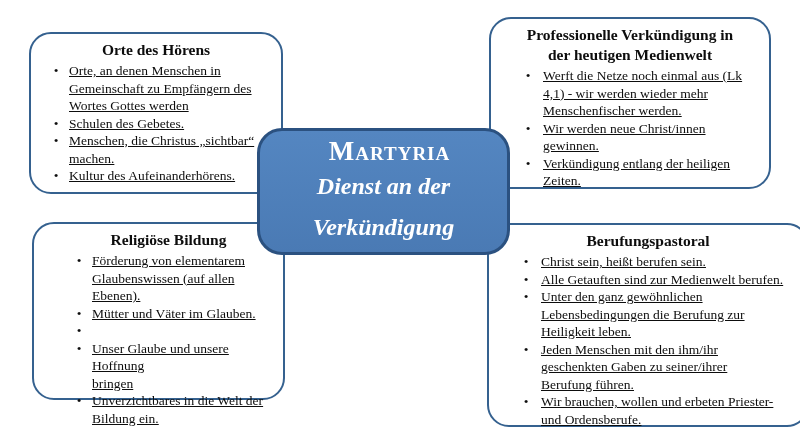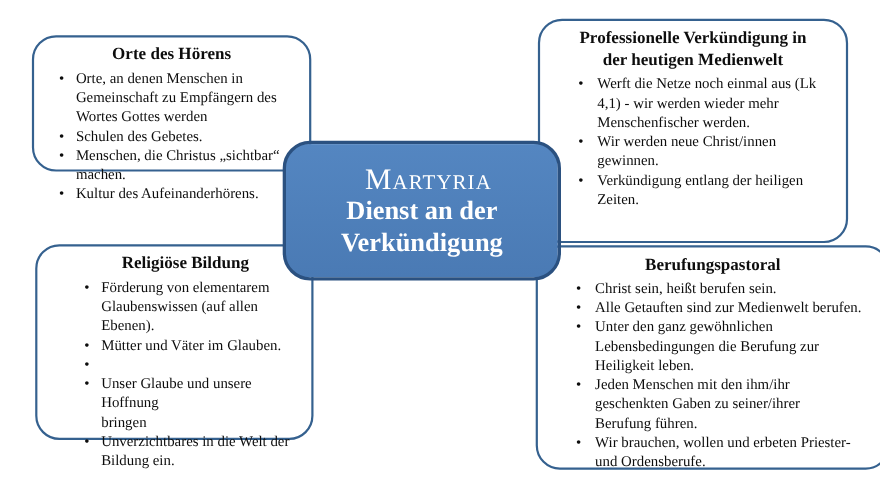--- a/index.html
+++ b/index.html
@@ -6,51 +6,51 @@
   .canvas {
     position:relative; width:800px; height:444px; background:#ffffff;
     font-family:"Liberation Serif","DejaVu Serif",serif; color:#0d0d0d;
     overflow:hidden;
   }
   .wbox {
     position:absolute; background:#ffffff;
     border:2.5px solid #35618f; border-radius:22px;
     box-sizing:border-box; z-index:1;
   }
-  #box-tl { left:29px;  top:32px;  width:254px; height:124px; }
-  #box-tr { left:489px; top:17px;  width:282px; height:204px; }
+  #box-tl { left:29px;  top:32px;  width:254px; height:162px; }
+  #box-tr { left:489px; top:17px;  width:282px; height:172px; }
   #box-bl { left:32px;  top:222px; width:253px; height:178px;padding-left:20px; }
   #box-br { left:487px; top:223px; width:322px; height:204px; }
 
   .wbox .title {
     text-align:center; font-weight:bold; font-size:15.5px; line-height:20px;
     padding-top:6px; white-space:pre-line;
   }
   .items { list-style:none; margin:2px 0 0 0; padding:0 6px 0 12px; }
   .items li { display:flex; align-items:flex-start; font-size:13.5px; line-height:17.5px; }
   .bullet { flex:0 0 26px; width:26px; text-align:center; }
-  .item-text { white-space:pre-line; }
+  .item-text { white-space:pre-line;text-decoration:underline; }
 
   .rightcol .items { padding-left:22px; }
   .rightcol .bullet { flex-basis:30px; width:30px; }
 
   .center-node {
     position:absolute; left:257px; top:128px; width:253px; height:127px;
     box-sizing:border-box; z-index:2;
     background:linear-gradient(180deg,#5486c1 0%,#4a7ab4 100%);
     border:3.5px solid #2b5180; border-radius:25px;
     display:flex; flex-direction:column; align-items:center; justify-content:center;
     color:#ffffff; text-align:center;
   }
   .center-title {
-    font-variant:small-caps; font-weight:normal; font-size:27px;
+    font-variant:small-caps; font-weight:bold; font-size:27px;
     line-height:30px; letter-spacing:1px;margin-left:12px;
   }
   .center-sub {
-    font-weight:bold; font-size:24px; line-height:29px; white-space:pre-line;
+    font-weight:bold; font-size:24px; line-height:41px; white-space:pre-line;font-style:italic;
   }
 </style>
 </head>
 <body>
 
 <div class="canvas">
 
   <div class="wbox" id="box-tl">
     <div class="title">Orte des Hörens</div>
     <ul class="items">

